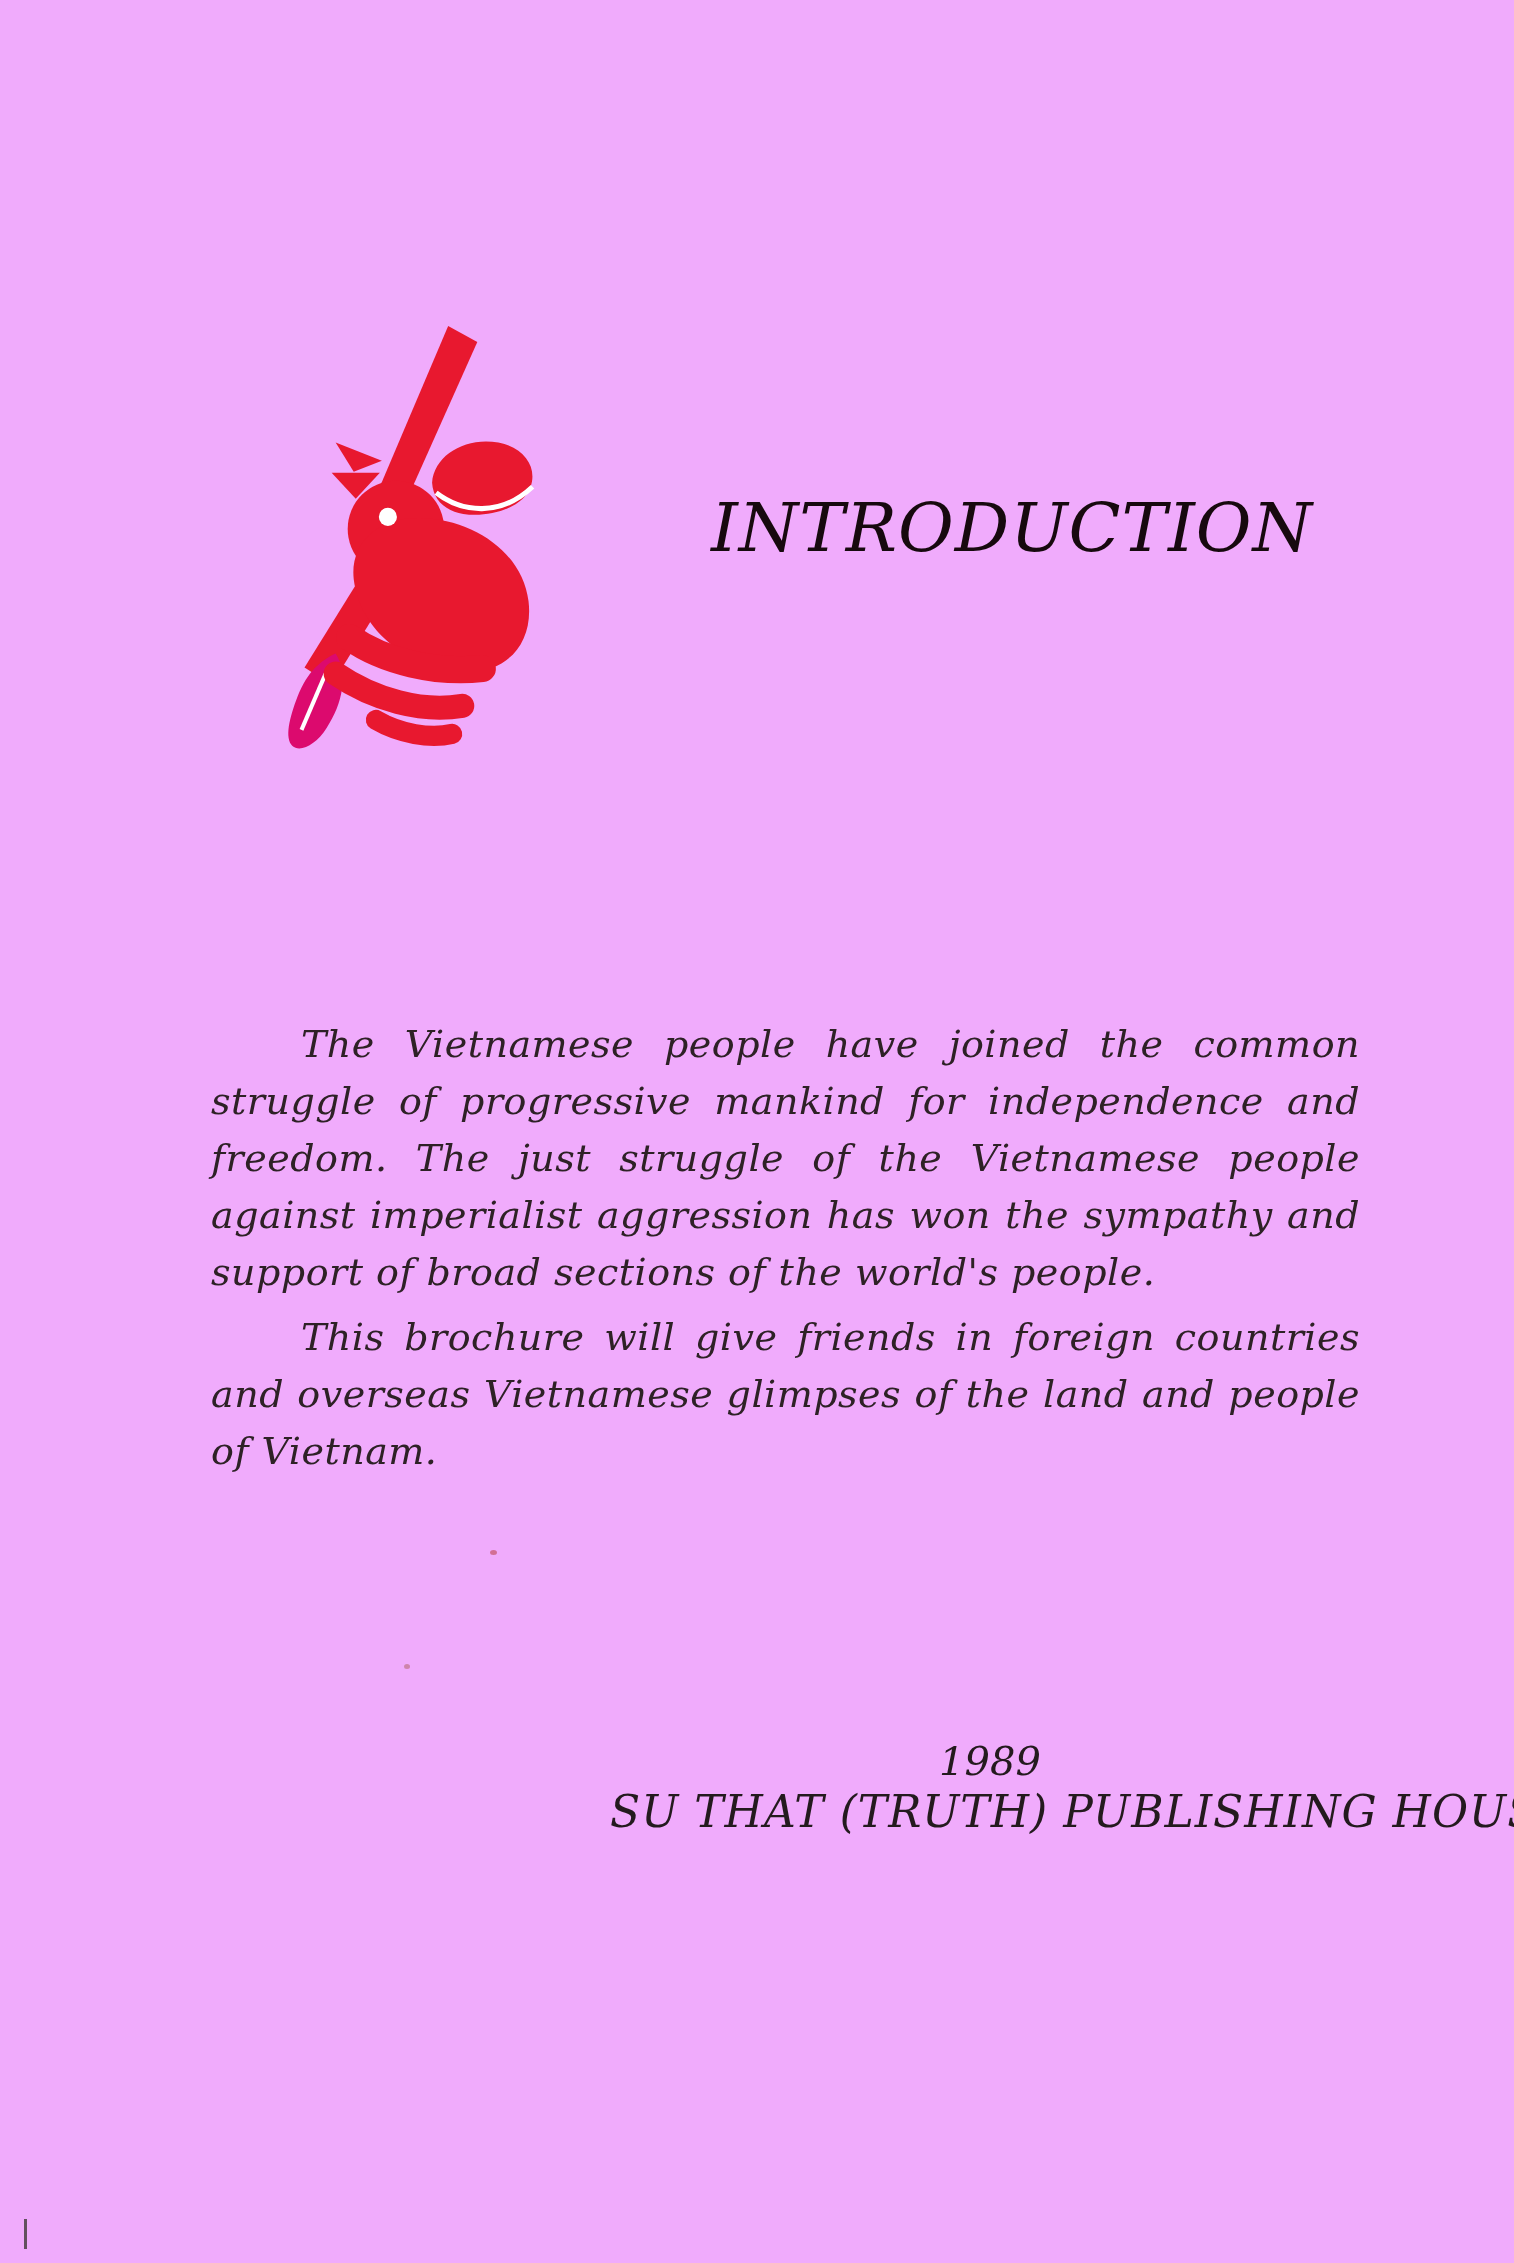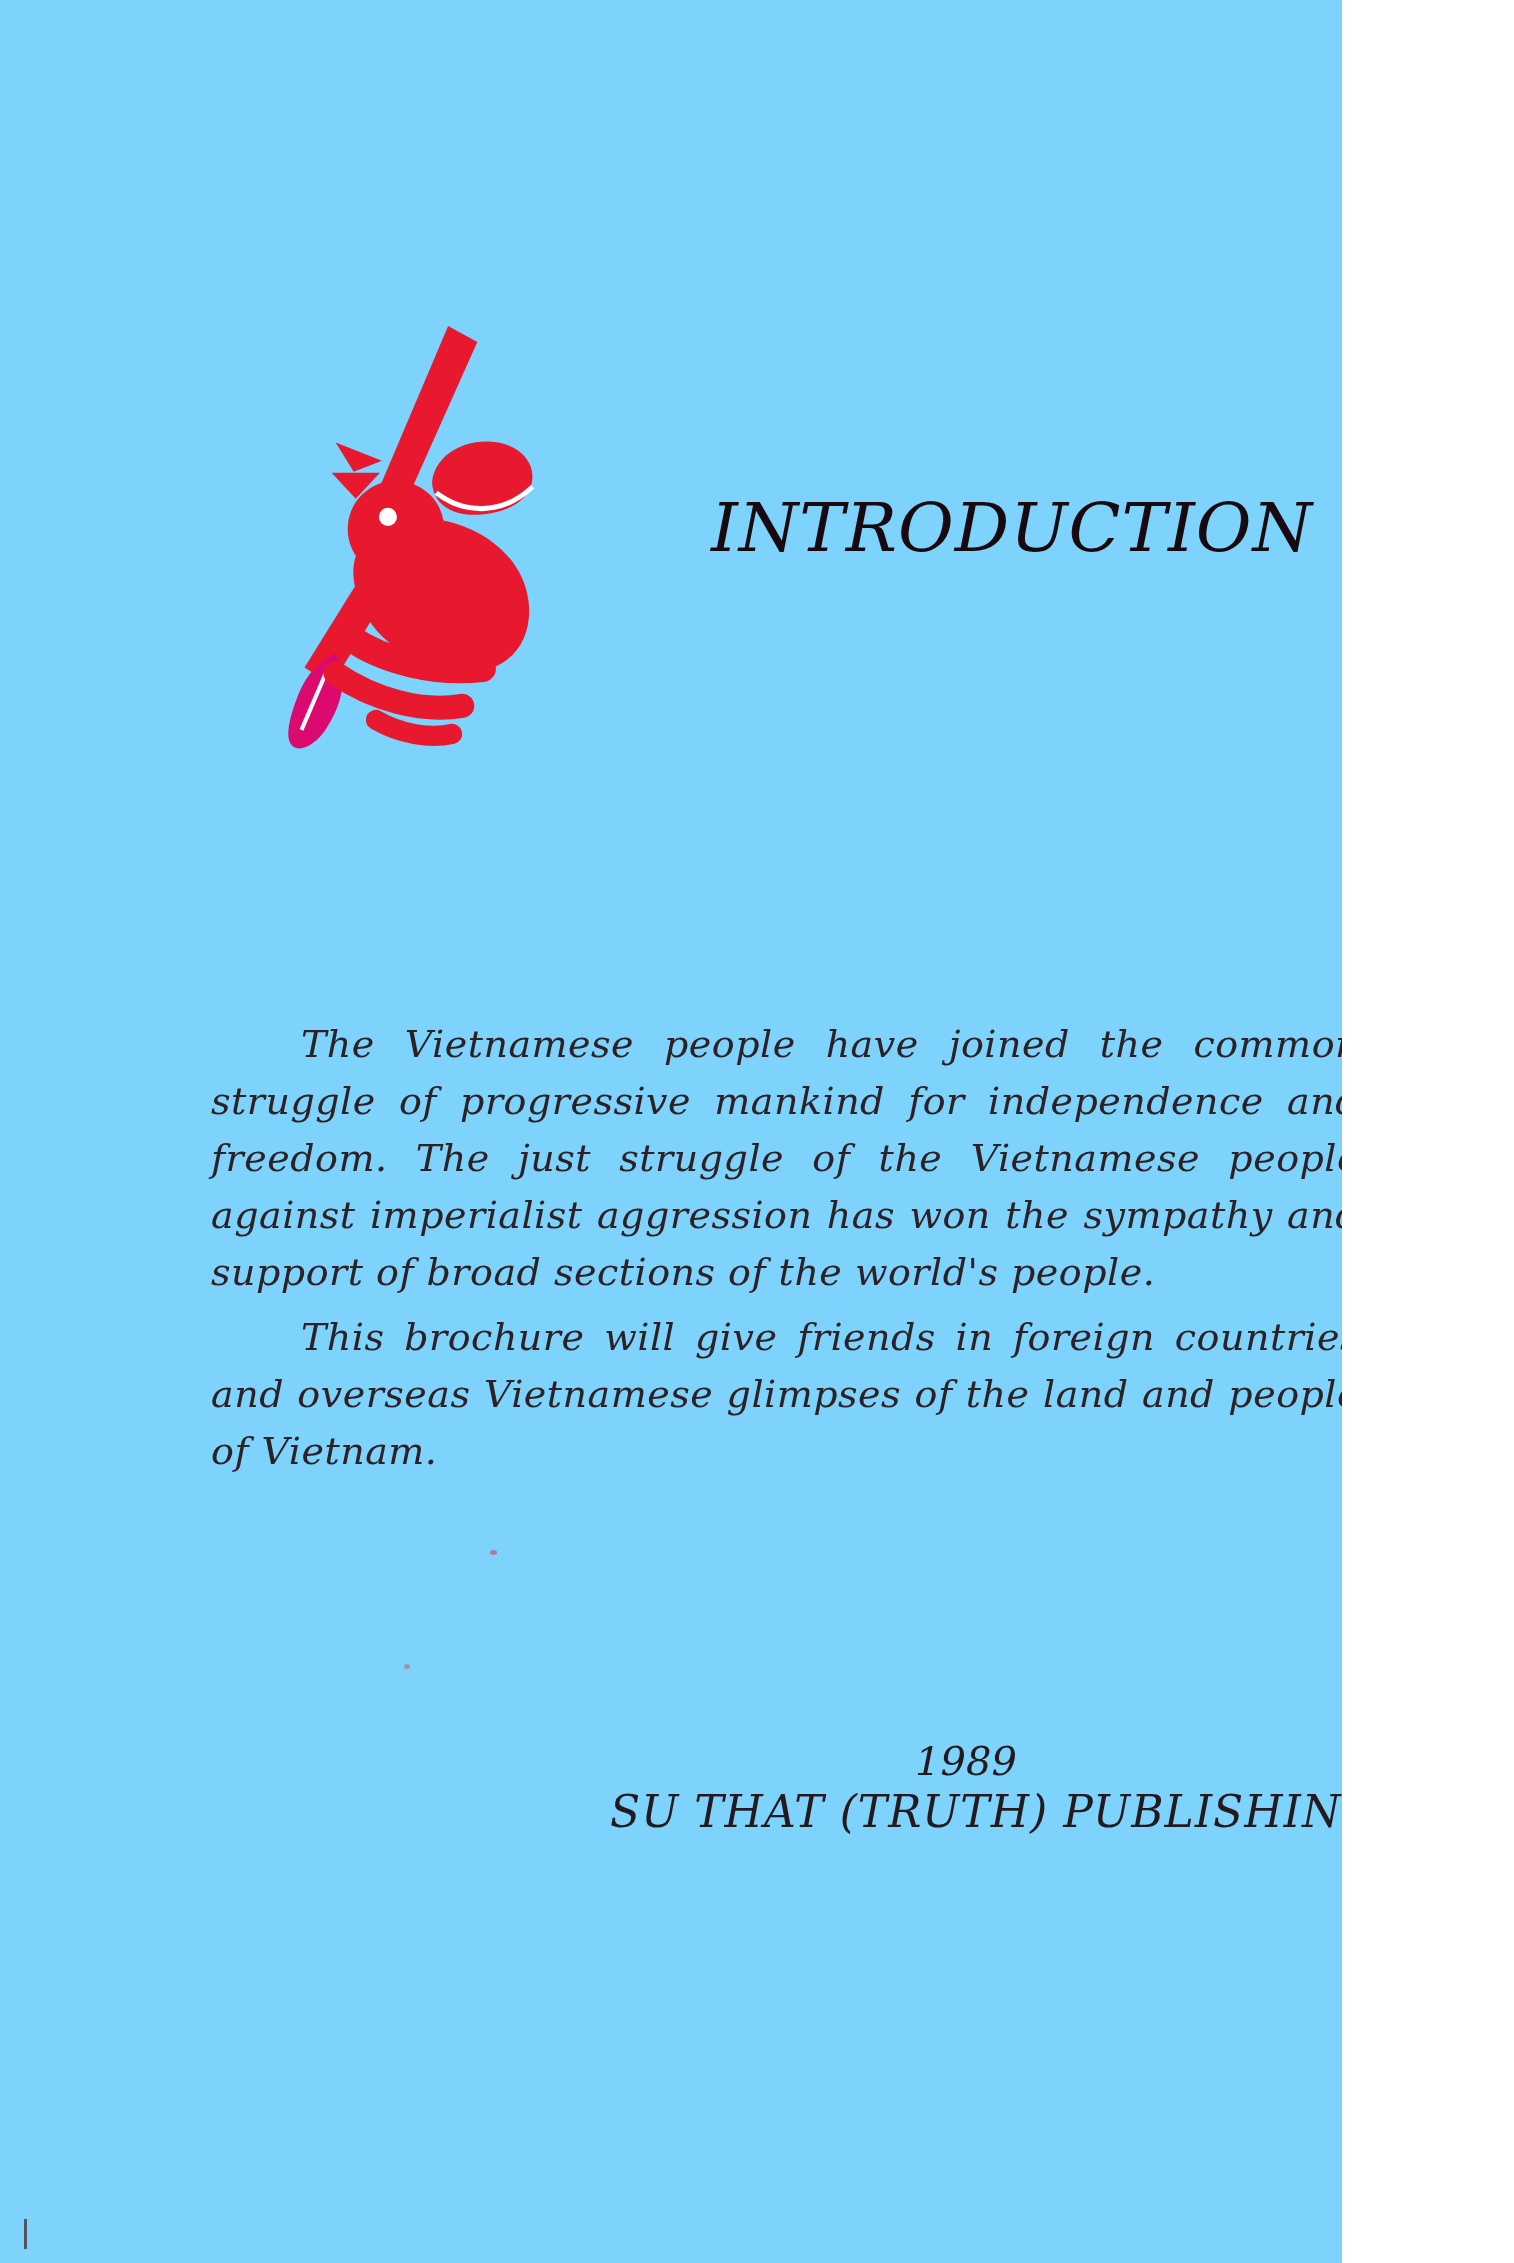--- a/index.html
+++ b/index.html
@@ -1,21 +1,21 @@
 <!DOCTYPE html>
 <html><head>
 <meta charset="utf-8">
 <style>
   * { margin: 0; padding: 0; box-sizing: border-box; }
   html, body { background: #ffffff; }
   .page {
     position: relative;
-    width: 1342px;
+    width: 1514px;
     height: 2263px;
-    background: #7dd3fc;
+    background: #f0abfc;
     overflow: hidden;
     font-family: "DejaVu Serif", "Liberation Serif", serif;
   }
   .logo {
     position: absolute;
     left: 283px;
     top: 320px;
     width: 258px;
     height: 434px;
   }
@@ -44,21 +44,21 @@
     line-height: 57px;
     text-align: justify;
     text-indent: 90px;
     margin-bottom: 8px;
     letter-spacing: 0.5px;
     margin-left: 36px;
   }
   .footer-year {
     position: absolute;
     top: 1738px;
-    left: 616px;
+    left: 640px;
     width: 700px;
     text-align: center;
     font-style: italic;
     font-size: 40px;
     color: #241a1e;
   }
   .footer-publisher {
     position: absolute;
     top: 1786px;
     left: 610px;

